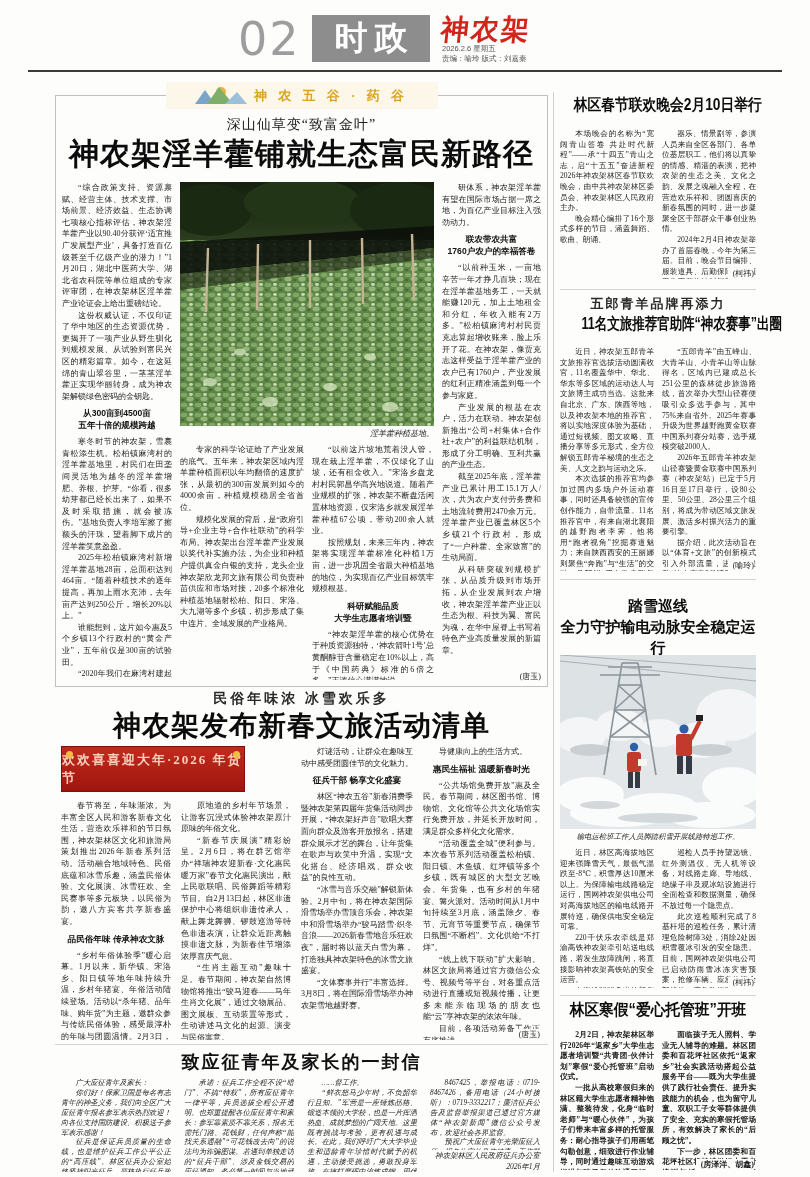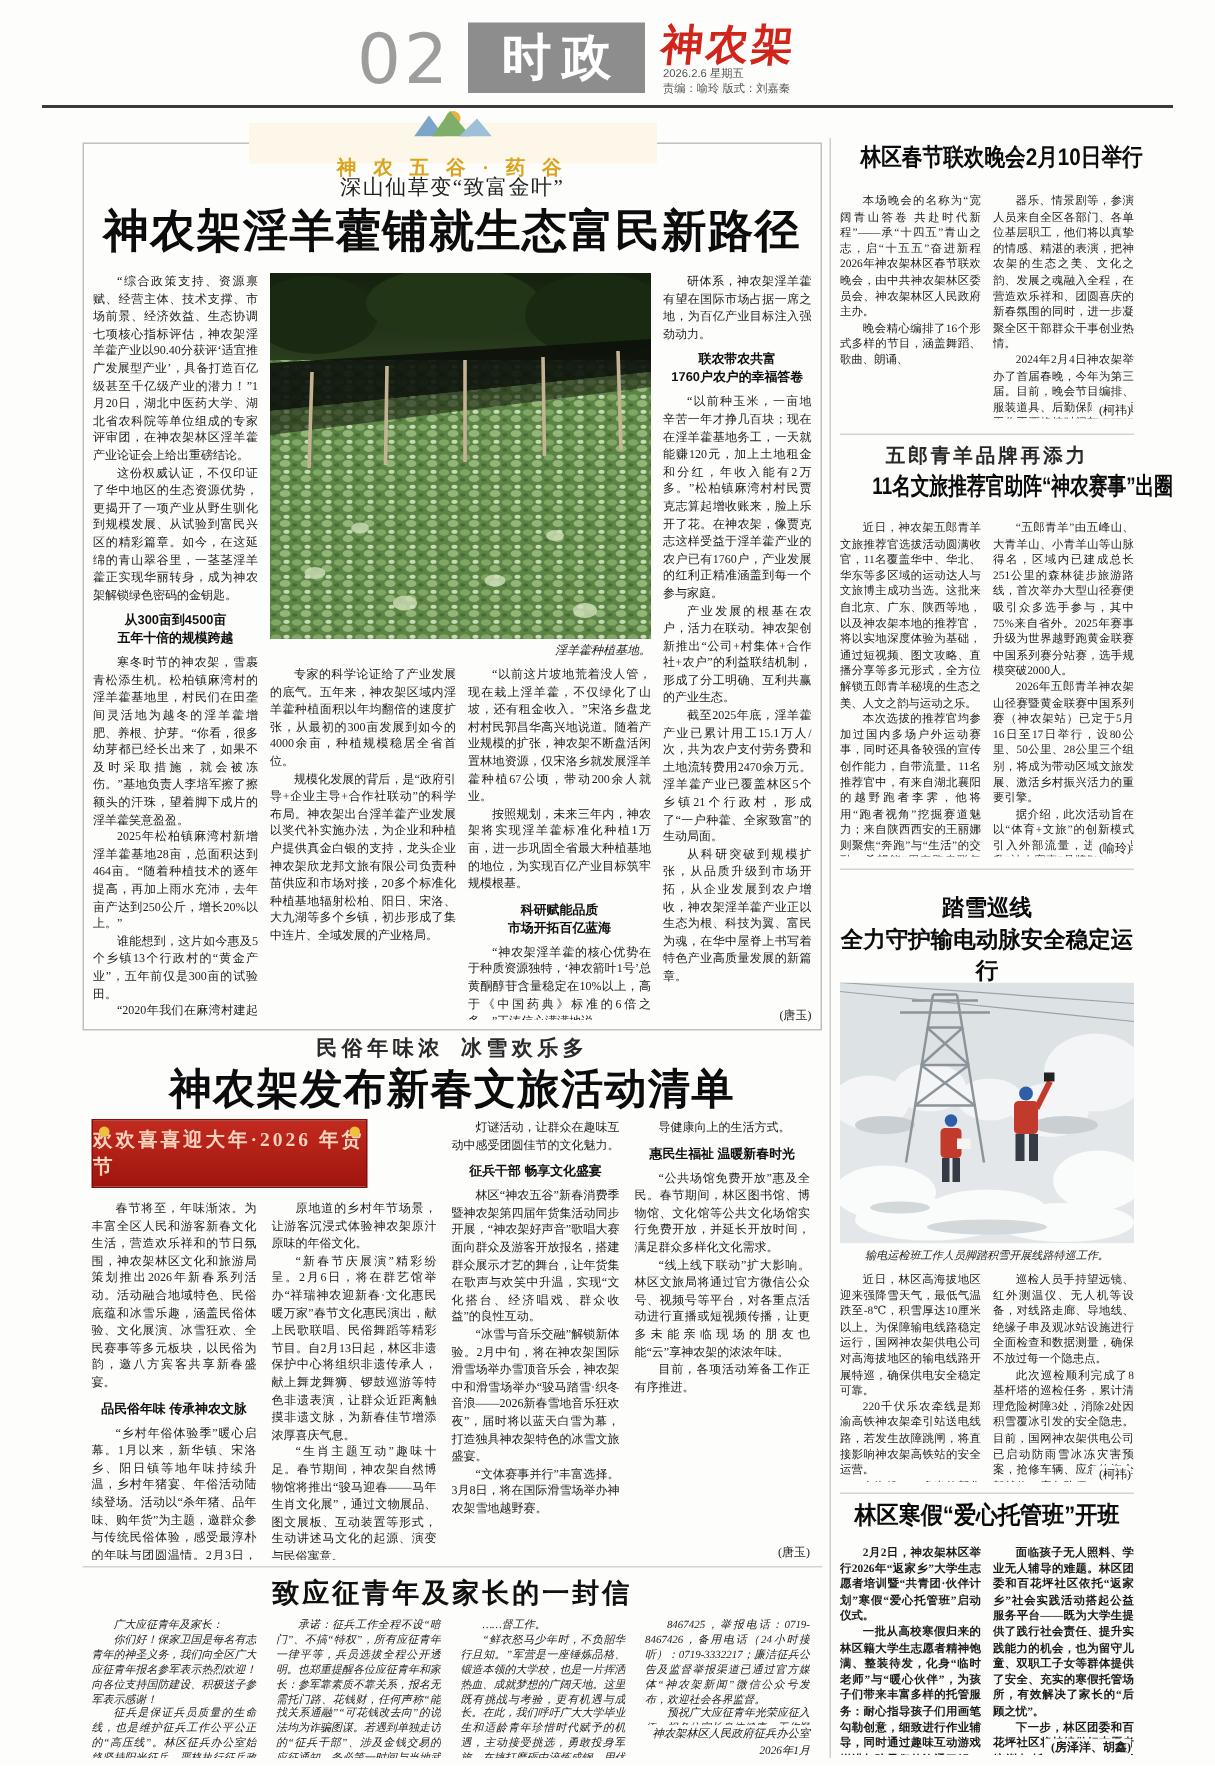--- a/index.html
+++ b/index.html
@@ -20,37 +20,37 @@
   
   .col{position:absolute;overflow:hidden;font-size:8px;line-height:11.6px;text-align:justify;color:#1c1c1c;}
   .para{margin:0;text-indent:2em;}
   .subhead{font-weight:bold;font-family:"Liberation Sans","DejaVu Sans",sans-serif;text-align:center;white-space:pre-line;margin:5px 0;font-size:8.6px;line-height:12px;color:#111;text-indent:0;}
   .byline{position:absolute;font-size:8px;background:#fdfdfc;padding-left:5px;color:#1c1c1c;}
   .squeeze{display:inline-block;white-space:nowrap;transform-origin:50% 50%;}
 
   
   .art1{position:absolute;left:55px;top:95px;width:493px;height:592px;border:1px solid #c0c0c0;box-sizing:border-box;background:#fdfdfc;}
   .banner1{position:absolute;left:50%;top:-14px;transform:translateX(-50%);width:272px;height:27px;background:#fcf7e8;
-           display:flex;align-items:center;justify-content:center;gap:7px;flex-direction:column;}
+           display:flex;align-items:center;justify-content:center;gap:7px;}
   .banner1-text{font-size:13px;font-weight:bold;color:#d9a41e;letter-spacing:4px;}
   .art1-kicker{position:absolute;top:20px;width:100%;text-align:center;font-size:14px;color:#222;letter-spacing:1px;}
   .art1-headline{position:absolute;top:38px;width:100%;text-align:center;font-size:30px;font-weight:900;
                  font-family:"Liberation Sans","DejaVu Sans",sans-serif;color:#0c0c0c;letter-spacing:1px;}
   .art1-body{position:absolute;left:6px;top:86px;width:479px;height:498px;}
   .a1c1{left:0;top:0;width:110px;height:498px;}
   .a1c2{left:118px;top:262px;width:124px;height:236px;}
   .a1c3{left:250px;top:262px;width:122px;height:236px;}
   .a1c4{left:380px;top:0;width:99px;height:498px;}
   .a1photo{position:absolute;left:118px;top:0;width:254px;height:244px;overflow:hidden;}
   .a1caption{position:absolute;left:118px;top:246px;width:254px;text-align:right;font-size:8px;font-style:italic;color:#222;}
 
   
   .art2{position:absolute;left:55px;top:690px;width:493px;height:352px;}
   .art2-kicker{position:absolute;top:0;width:100%;text-align:center;font-size:14px;font-weight:bold;
-               font-family:Liberation Mono, monospace;letter-spacing:3px;color:#2a2a2a;}
+               font-family:Liberation Serif, serif;letter-spacing:3px;color:#2a2a2a;}
   .art2-headline{position:absolute;top:17px;width:100%;text-align:center;font-size:28px;font-weight:900;
                  font-family:"Liberation Sans","DejaVu Sans",sans-serif;color:#0c0c0c;letter-spacing:1px;}
   .art2-body{position:absolute;left:6px;top:56px;width:479px;height:294px;}
   .banner2{position:absolute;left:0;top:0;width:184px;height:46px;background:linear-gradient(180deg,#c32a1e,#9e150e);
            border:1px solid #7e0f0a;box-sizing:border-box;display:flex;align-items:center;justify-content:center;}
   .banner2-text{color:#f7d3bd;font-size:13px;font-weight:bold;letter-spacing:2px;}
   .lantern{position:absolute;width:7px;height:7px;border-radius:50%;background:#f0c040;}
   .a2c1{left:0;top:54px;width:110px;height:240px;}
   .a2c2{left:120px;top:54px;width:110px;height:240px;}
   .a2c3{left:240px;top:0;width:112px;height:294px;}
@@ -171,21 +171,21 @@
       <div class="a1caption">淫羊藿种植基地。</div>
 
       <div class="col a1c2">
           <p class="para">专家的科学论证给了产业发展的底气。五年来，神农架区域内淫羊藿种植面积以年均翻倍的速度扩张，从最初的300亩发展到如今的4000余亩，种植规模稳居全省首位。</p>
           <p class="para">规模化发展的背后，是“政府引导+企业主导+合作社联动”的科学布局。神农架出台淫羊藿产业发展以奖代补实施办法，为企业和种植户提供真金白银的支持，龙头企业神农架欣龙邦文旅有限公司负责种苗供应和市场对接，20多个标准化种植基地辐射松柏、阳日、宋洛、大九湖等多个乡镇，初步形成了集中连片、全域发展的产业格局。</p>
         </div>
       <div class="col a1c3">
           <p class="para">“以前这片坡地荒着没人管，现在栽上淫羊藿，不仅绿化了山坡，还有租金收入。”宋洛乡盘龙村村民郭昌华高兴地说道。随着产业规模的扩张，神农架不断盘活闲置林地资源，仅宋洛乡就发展淫羊藿种植67公顷，带动200余人就业。</p>
           <p class="para">按照规划，未来三年内，神农架将实现淫羊藿标准化种植1万亩，进一步巩固全省最大种植基地的地位，为实现百亿产业目标筑牢规模根基。</p>
           <div class="subhead">科研赋能品质
-市场开拓百亿蓝海</div>
+大学生志愿者培训暨</div>
           <p class="para">“神农架淫羊藿的核心优势在于种质资源独特，‘神农箭叶1号’总黄酮醇苷含量稳定在10%以上，高于《中国药典》标准的6倍之多。”王涛信心满满地说。</p>
         </div>
       <div class="col a1c4">
           <p class="para">研体系，神农架淫羊藿有望在国际市场占据一席之地，为百亿产业目标注入强劲动力。</p>
           <div class="subhead">联农带农共富
 1760户农户的幸福答卷</div>
           <p class="para">“以前种玉米，一亩地辛苦一年才挣几百块；现在在淫羊藿基地务工，一天就能赚120元，加上土地租金和分红，年收入能有2万多。”松柏镇麻湾村村民贾克志算起增收账来，脸上乐开了花。在神农架，像贾克志这样受益于淫羊藿产业的农户已有1760户，产业发展的红利正精准涵盖到每一个参与家庭。</p>
           <p class="para">产业发展的根基在农户，活力在联动。神农架创新推出“公司+村集体+合作社+农户”的利益联结机制，形成了分工明确、互利共赢的产业生态。</p>
           <p class="para">截至2025年底，淫羊藿产业已累计用工15.1万人/次，共为农户支付劳务费和土地流转费用2470余万元。淫羊藿产业已覆盖林区5个乡镇21个行政村，形成了“一户种藿、全家致富”的生动局面。</p>
           <p class="para">从科研突破到规模扩张，从品质升级到市场开拓，从企业发展到农户增收，神农架淫羊藿产业正以生态为根、科技为翼、富民为魂，在华中屋脊上书写着特色产业高质量发展的新篇章。</p>
@@ -217,20 +217,21 @@
           <p class="para">灯谜活动，让群众在趣味互动中感受团圆佳节的文化魅力。</p>
           <div class="subhead">征兵干部 畅享文化盛宴</div>
           <p class="para">林区“神农五谷”新春消费季暨神农架第四届年货集活动同步开展，“神农架好声音”歌唱大赛面向群众及游客开放报名，搭建群众展示才艺的舞台，让年货集在歌声与欢笑中升温，实现“文化搭台、经济唱戏、群众收益”的良性互动。</p>
           <p class="para">“冰雪与音乐交融”解锁新体验。2月中旬，将在神农架国际滑雪场举办雪顶音乐会，神农架中和滑雪场举办“骏马踏雪·织冬音浪——2026新春雪地音乐狂欢夜”，届时将以蓝天白雪为幕，打造独具神农架特色的冰雪文旅盛宴。</p>
           <p class="para">“文体赛事并行”丰富选择。3月8日，将在国际滑雪场举办神农架雪地越野赛。</p>
         </div>
       <div class="col a2c4">
           <p class="para">导健康向上的生活方式。</p>
           <div class="subhead">惠民生福祉 温暖新春时光</div>
           <p class="para">“公共场馆免费开放”惠及全民。春节期间，林区图书馆、博物馆、文化馆等公共文化场馆实行免费开放，并延长开放时间，满足群众多样化文化需求。</p>
+          <p class="para">“活动覆盖全城”便利参与。本次春节系列活动覆盖松柏镇、阳日镇、木鱼镇、红坪镇等多个乡镇，既有城区的大型文艺晚会、年货集，也有乡村的年猪宴、篝火派对。活动时间从1月中旬持续至3月底，涵盖除夕、春节、元宵节等重要节点，确保节日氛围“不断档”、文化供给“不打烊”。</p>
           <p class="para">“线上线下联动”扩大影响。林区文旅局将通过官方微信公众号、视频号等平台，对各重点活动进行直播或短视频传播，让更多未能亲临现场的朋友也能“云”享神农架的浓浓年味。</p>
           <p class="para">目前，各项活动筹备工作正有序推进。</p>
         </div>
       <div class="byline" style="right:0;bottom:0;">(唐玉)</div>
     </div>
   </div>
 
   <div class="h-divider" style="left:55px;top:1044px;width:493px;"></div>
 
   <div class="letter">

